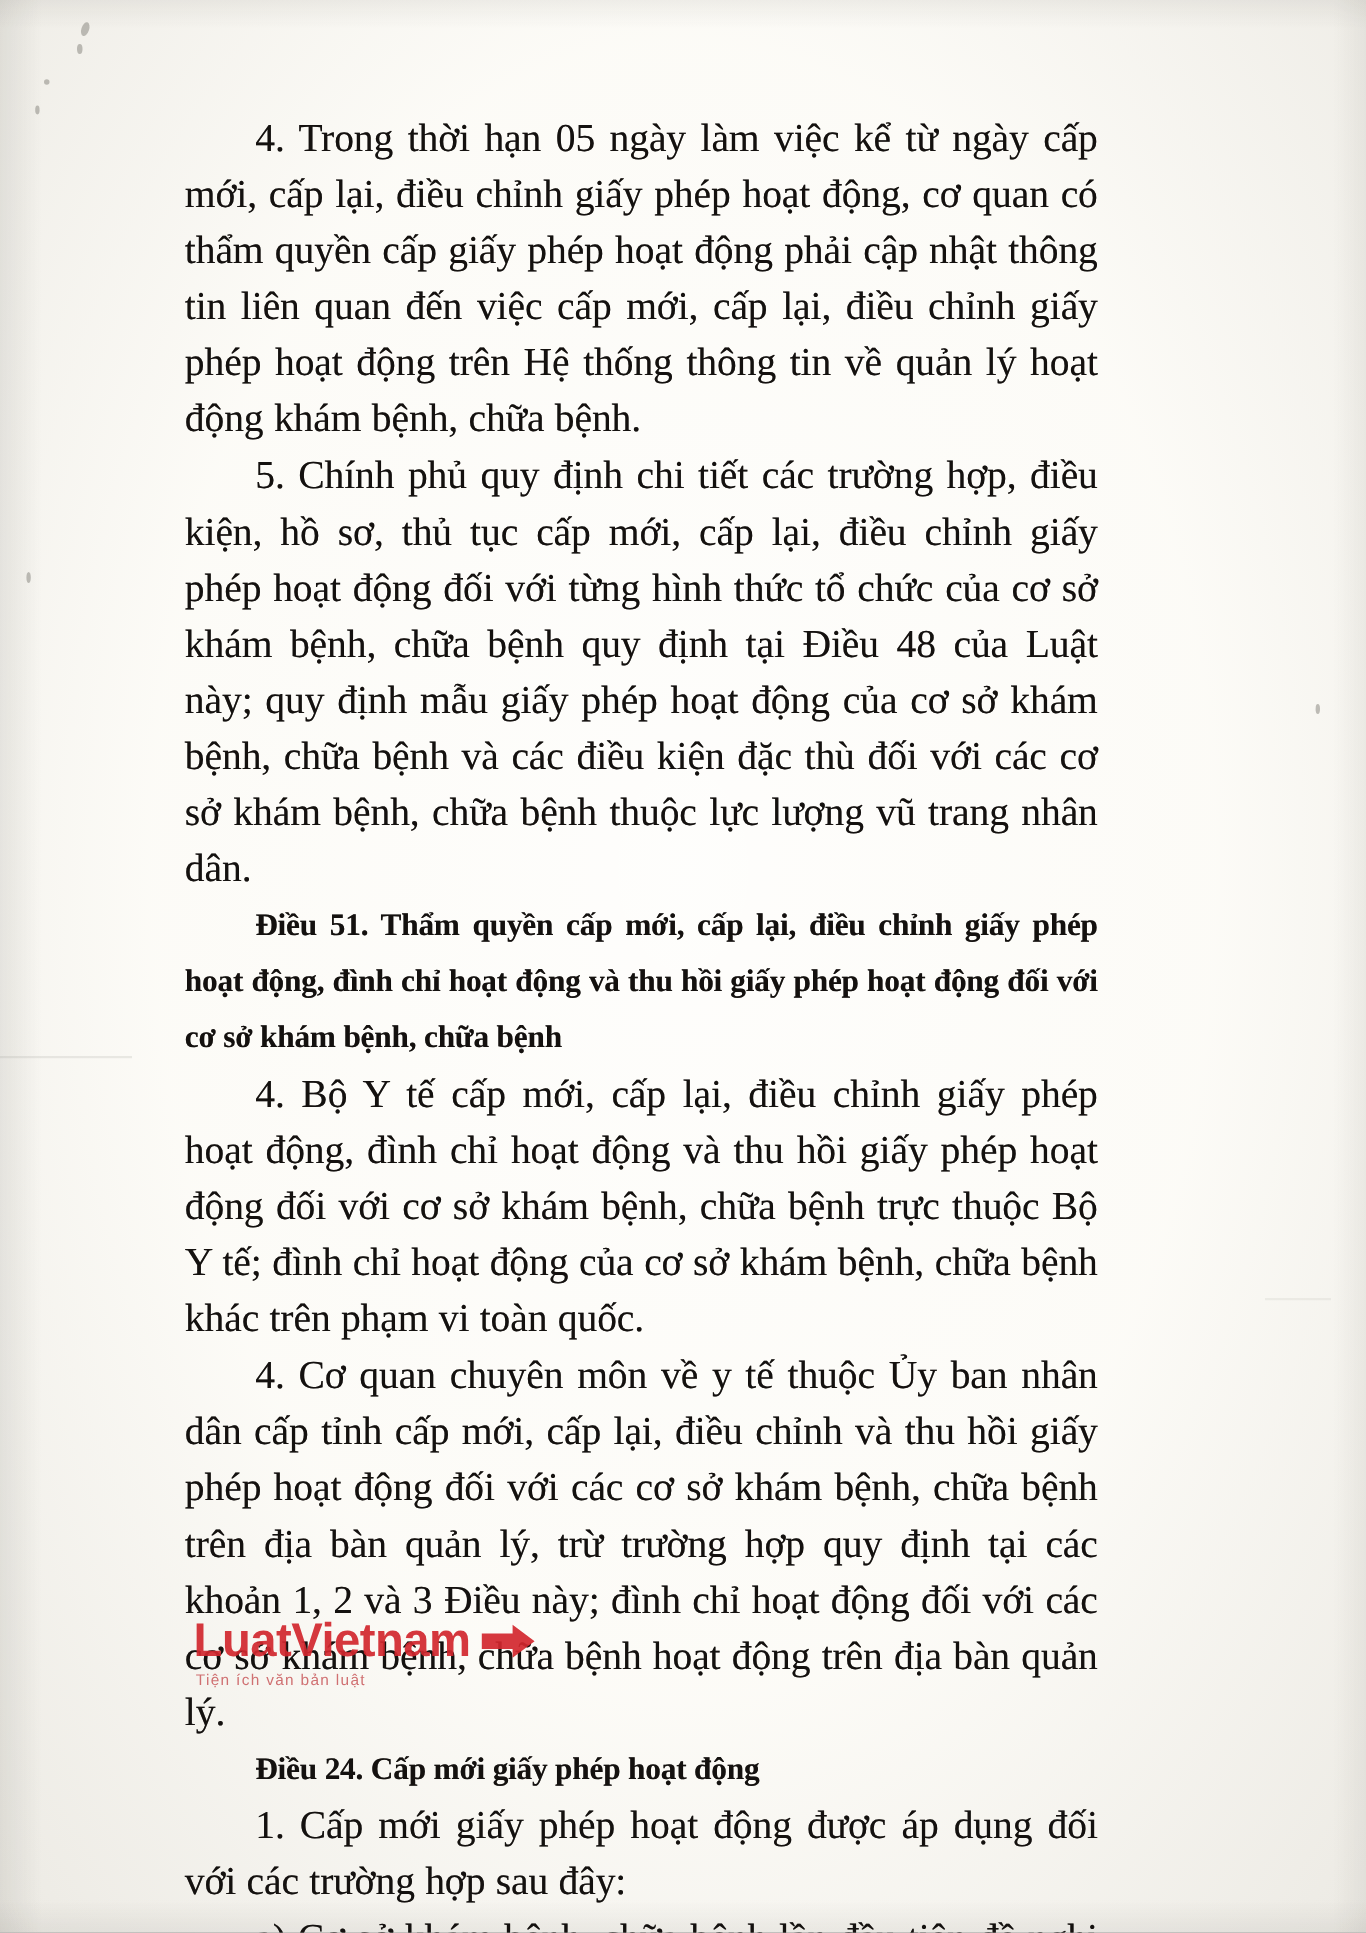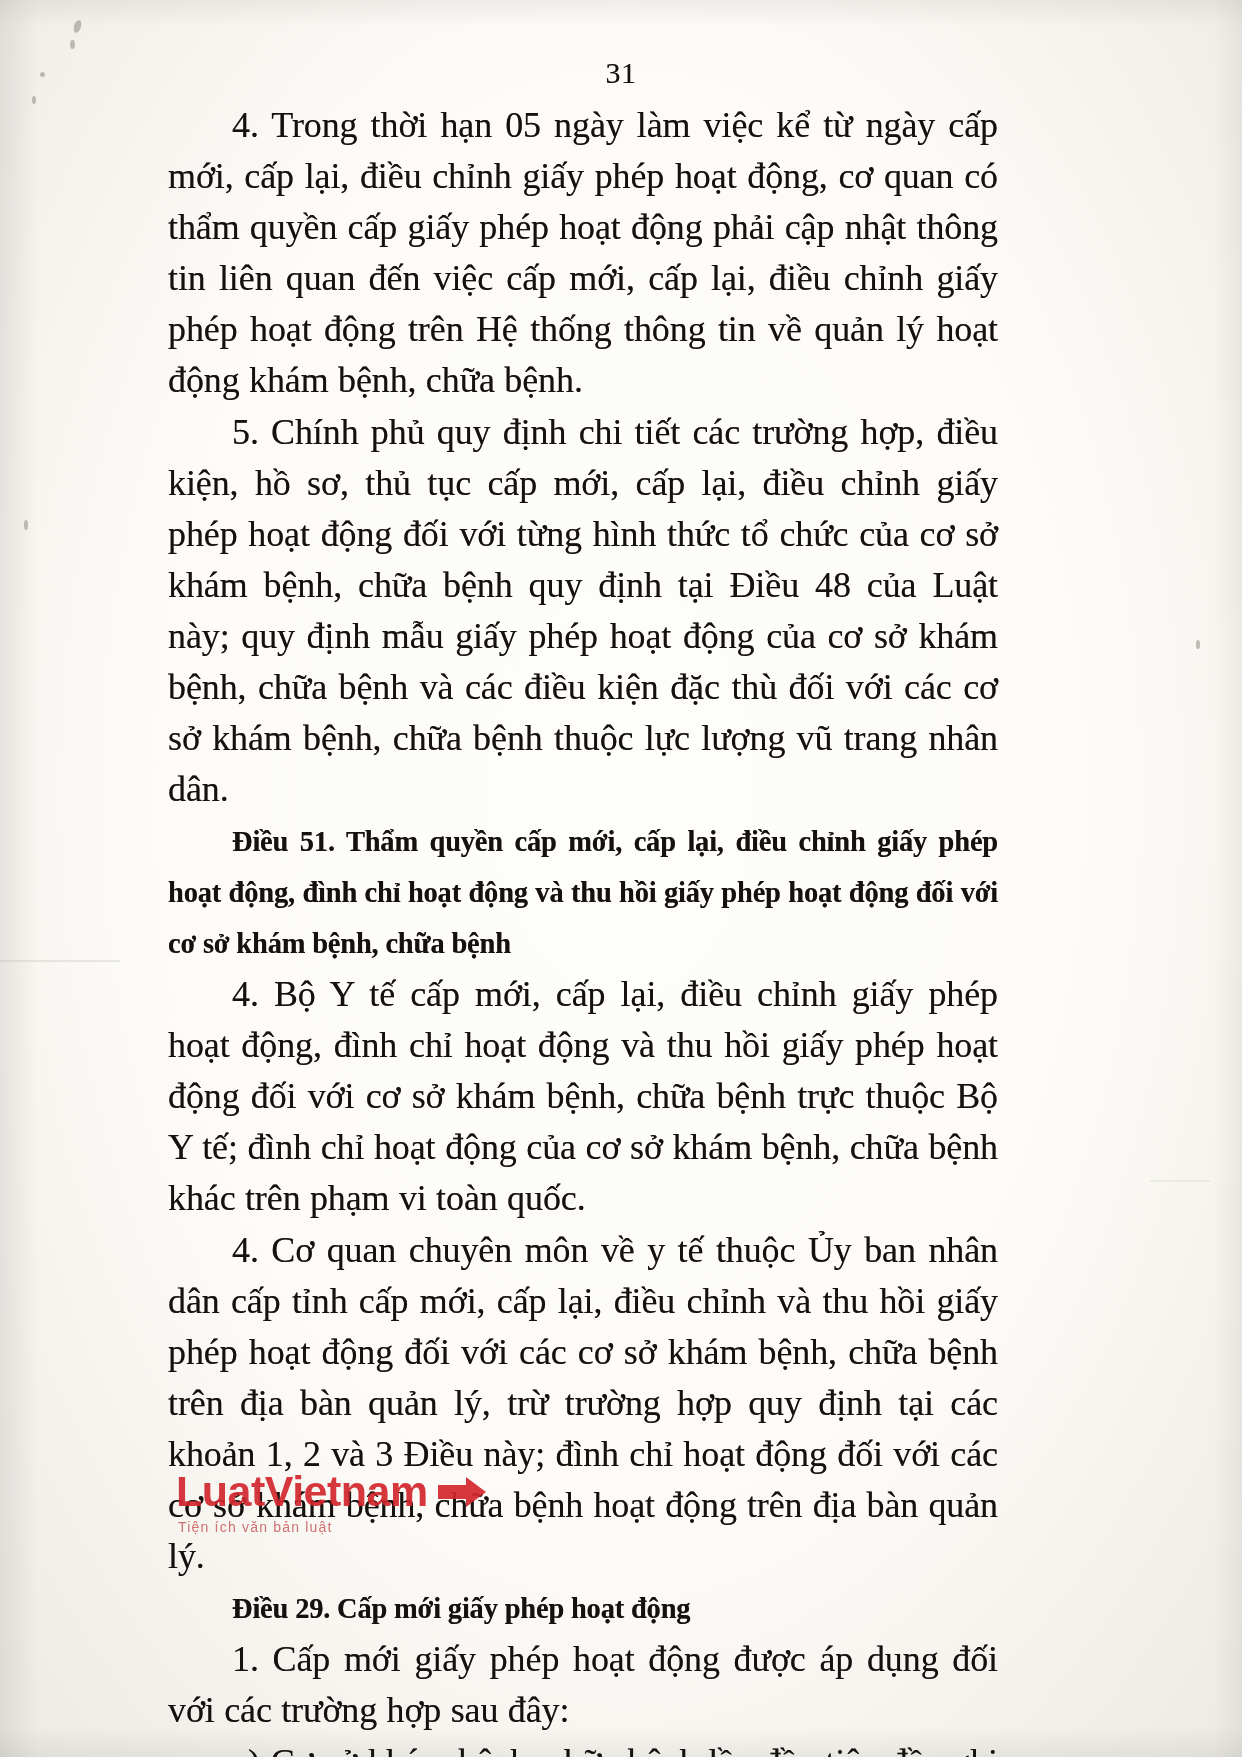--- a/index.html
+++ b/index.html
@@ -131,37 +131,36 @@
 
   <div class="speck" style="left:74px;  top:20px;  width:7px;  height:13px; transform:rotate(18deg);"></div>
   <div class="speck" style="left:70px;  top:40px;  width:5px;  height:9px;"></div>
   <div class="speck" style="left:40px;  top:72px;  width:5px;  height:5px;"></div>
   <div class="speck" style="left:32px;  top:96px;  width:4px;  height:8px;"></div>
   <div class="speck" style="left:24px;  top:520px; width:4px;  height:10px;"></div>
   <div class="speck" style="left:1196px;top:640px; width:4px;  height:9px;"></div>
   <div class="streak" style="left:0px;  top:960px; width:120px; height:2px; opacity:.5;"></div>
   <div class="streak" style="left:1150px;top:1180px;width:60px;  height:2px; opacity:.35;"></div>
 
-  <div class="page-number">31</div>
 
   <div class="content">
 
     <p class="para">4. Trong thời hạn 05 ngày làm việc kể từ ngày cấp mới, cấp lại, điều chỉnh giấy phép hoạt động, cơ quan có thẩm quyền cấp giấy phép hoạt động phải cập nhật thông tin liên quan đến việc cấp mới, cấp lại, điều chỉnh giấy phép hoạt động trên Hệ thống thông tin về quản lý hoạt động khám bệnh, chữa bệnh.</p>
 
     <p class="para">5. Chính phủ quy định chi tiết các trường hợp, điều kiện, hồ sơ, thủ tục cấp mới, cấp lại, điều chỉnh giấy phép hoạt động đối với từng hình thức tổ chức của cơ sở khám bệnh, chữa bệnh quy định tại Điều 48 của Luật này; quy định mẫu giấy phép hoạt động của cơ sở khám bệnh, chữa bệnh và các điều kiện đặc thù đối với các cơ sở khám bệnh, chữa bệnh thuộc lực lượng vũ trang nhân dân.</p>
 
     <p class="heading">Điều 51. Thẩm quyền cấp mới, cấp lại, điều chỉnh giấy phép hoạt động, đình chỉ hoạt động và thu hồi giấy phép hoạt động đối với cơ sở khám bệnh, chữa bệnh</p>
 
     <p class="para">4. Bộ Y tế cấp mới, cấp lại, điều chỉnh giấy phép hoạt động, đình chỉ hoạt động và thu hồi giấy phép hoạt động đối với cơ sở khám bệnh, chữa bệnh trực thuộc Bộ Y tế; đình chỉ hoạt động của cơ sở khám bệnh, chữa bệnh khác trên phạm vi toàn quốc.</p>
 
 
 
     <p class="para">4. Cơ quan chuyên môn về y tế thuộc Ủy ban nhân dân cấp tỉnh cấp mới, cấp lại, điều chỉnh và thu hồi giấy phép hoạt động đối với các cơ sở khám bệnh, chữa bệnh trên địa bàn quản lý, trừ trường hợp quy định tại các khoản 1, 2 và 3 Điều này; đình chỉ hoạt động đối với các cơ sở khám bệnh, chữa bệnh hoạt động trên địa bàn quản lý.</p>
 
-    <p class="heading single">Điều 29. Cấp mới giấy phép hoạt động</p>
+    <p class="heading single">Điều 24. Cấp mới giấy phép hoạt động</p>
 
     <p class="para">1. Cấp mới giấy phép hoạt động được áp dụng đối với các trường hợp sau đây:</p>
 
     <p class="para">a) Cơ sở khám bệnh, chữa bệnh lần đầu tiên đề nghị cấp giấy phép hoạt động;</p>
 
   </div>
 
   <div class="watermark">
     <div class="wm-row">
       <span class="wm-text">LuatVietnam</span>

